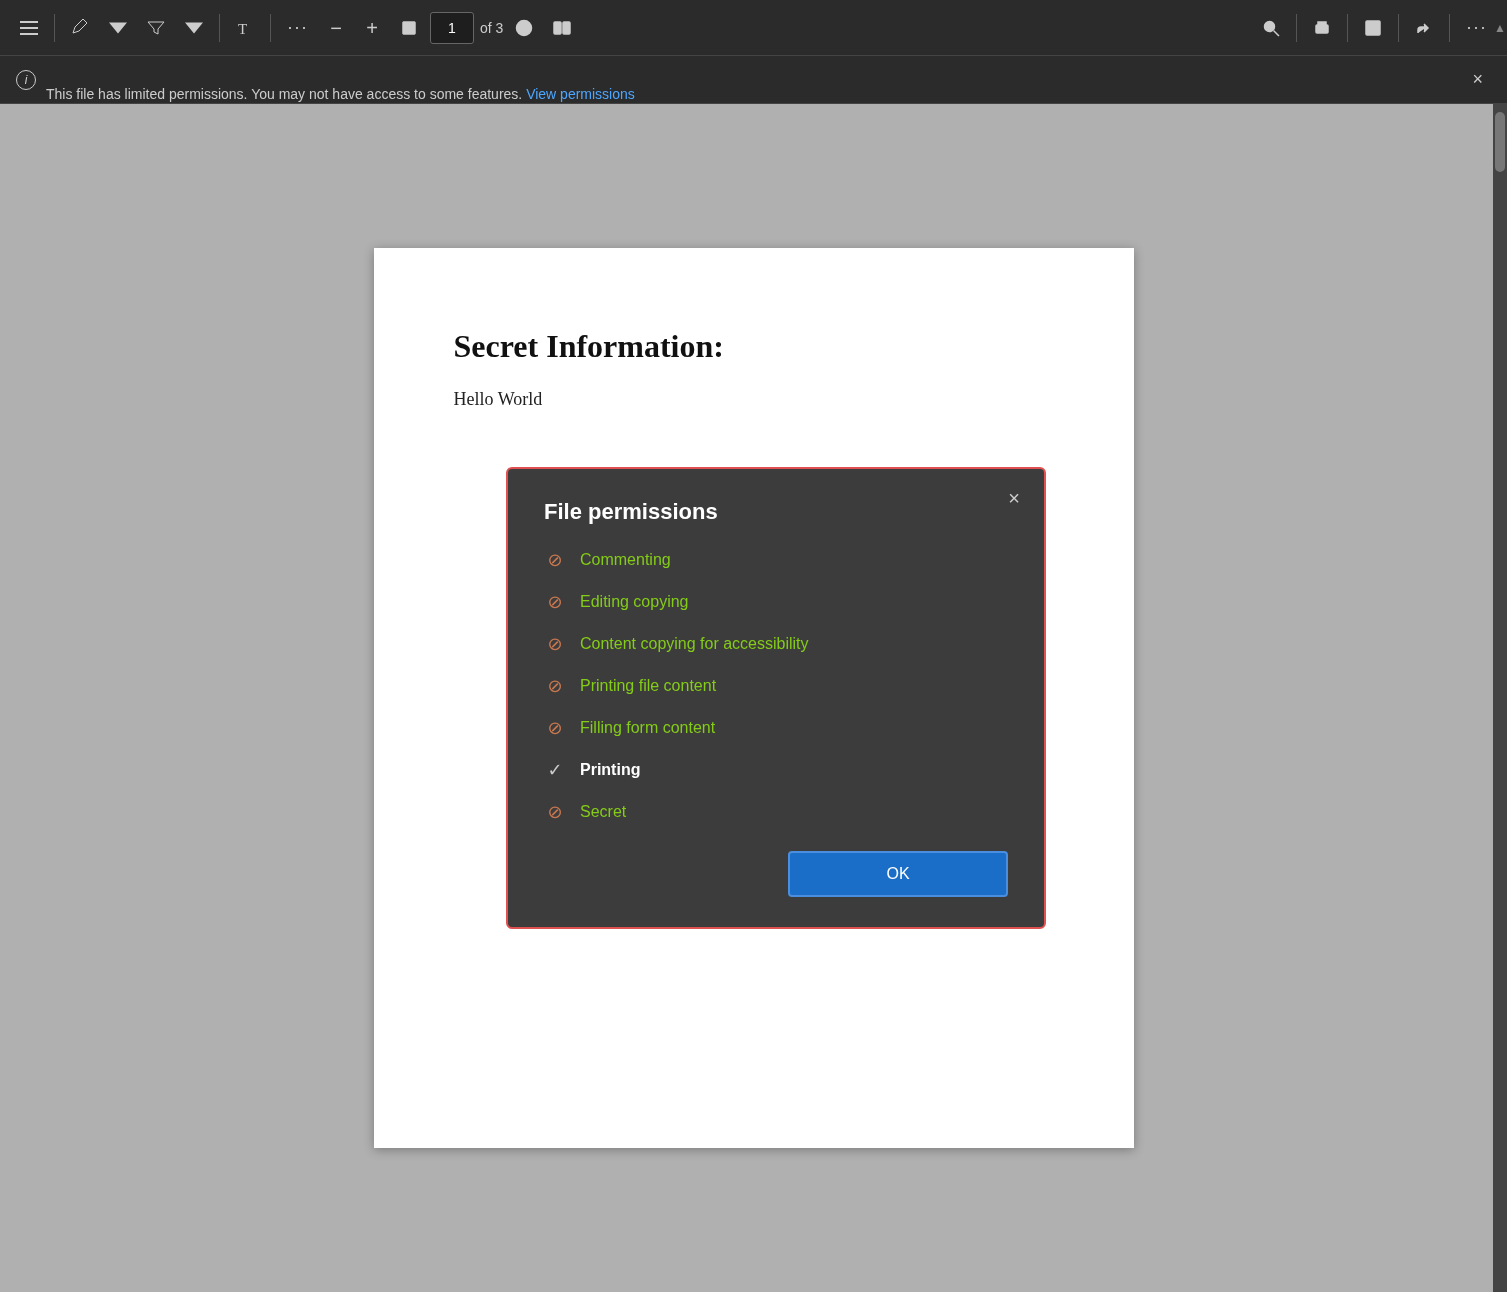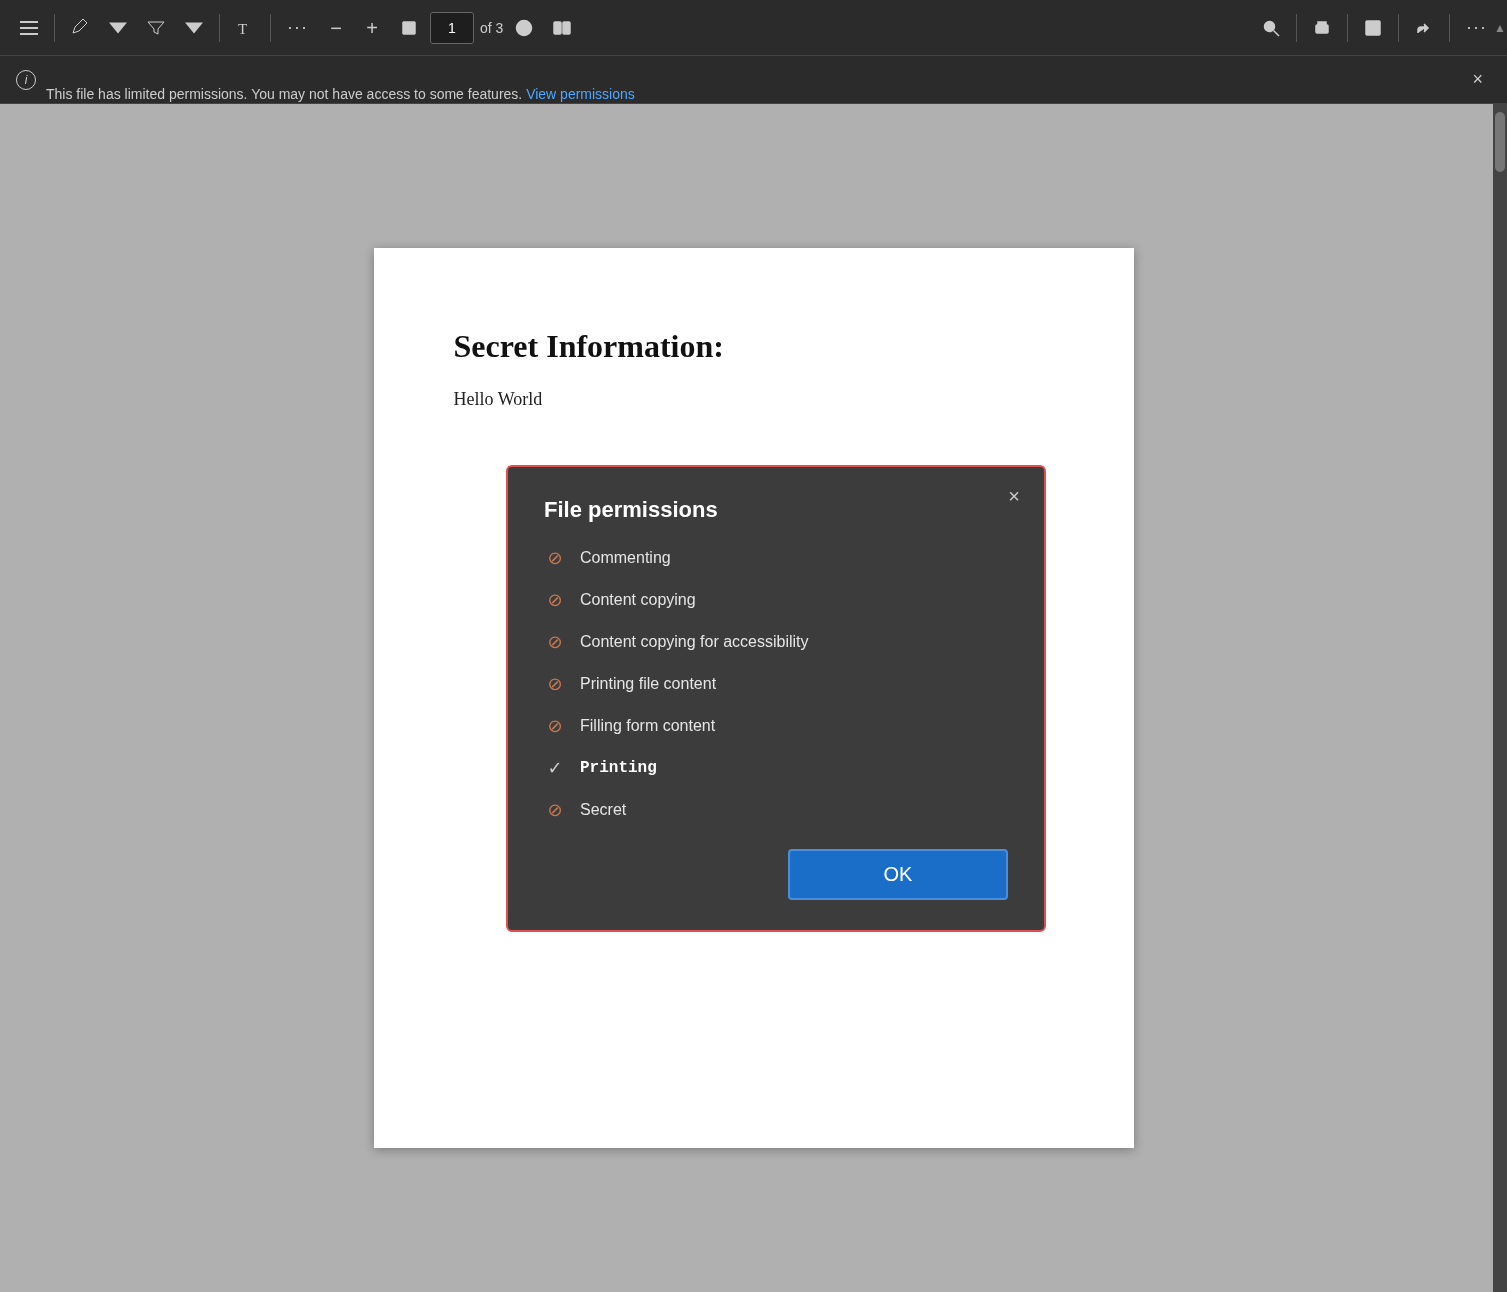--- a/index.html
+++ b/index.html
@@ -202,37 +202,37 @@
       flex-shrink: 0;
       width: 22px;
       text-align: center;
     }
     .perm-icon.denied { color: #c87850; }
     .perm-icon.allowed { color: #ccc; }
 
     .perm-label {
       font-size: 16px;
     }
-    .perm-label.denied { color: #e5e5e5; }
-    .perm-label.allowed { color: #fff; font-weight: 600; font-family: Liberation Mono, monospace; }
+    .perm-label.denied { color: #84cc16; }
+    .perm-label.allowed { color: #fff; font-weight: 600; }
 
     .dialog-footer {
       display: flex;
       justify-content: flex-end;
       margin-top: 28px;
     }
 
     .ok-button {
       background: #1a6ec7;
       color: #fff;
       border: 2px solid #4a8edf;
       border-radius: 4px;
       padding: 12px 0;
       width: 220px;
-      font-size: 20px;
+      font-size: 16px;
       cursor: pointer;
       font-weight: 500;
       text-align: center;
     }
 
     
     .scrollbar-area {
       position: absolute;
       right: 0;
       top: 0;
@@ -405,21 +405,21 @@
 
       <button class="dialog-close">×</button>
 
       <div id="permissions-list">
           <div class="permission-item">
             <span class="perm-icon denied">⊘</span>
             <span class="perm-label denied">Commenting</span>
           </div>
           <div class="permission-item">
             <span class="perm-icon denied">⊘</span>
-            <span class="perm-label denied">Content copying</span>
+            <span class="perm-label denied">Editing copying</span>
           </div>
           <div class="permission-item">
             <span class="perm-icon denied">⊘</span>
             <span class="perm-label denied">Content copying for accessibility</span>
           </div>
           <div class="permission-item">
             <span class="perm-icon denied">⊘</span>
             <span class="perm-label denied">Printing file content</span>
           </div>
           <div class="permission-item">

